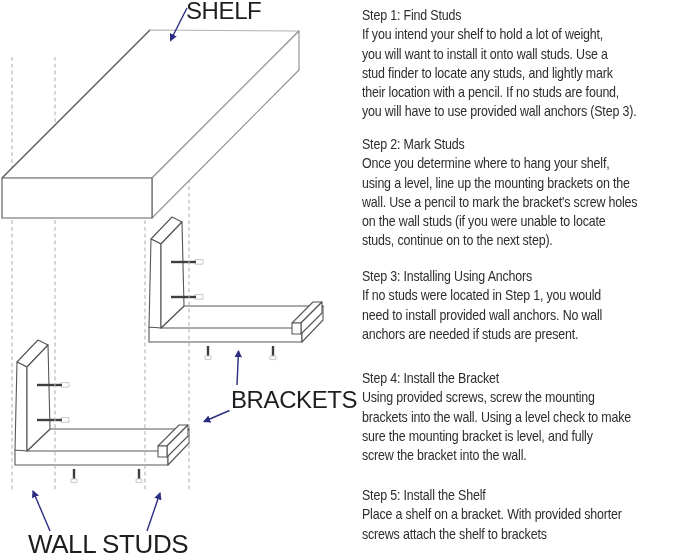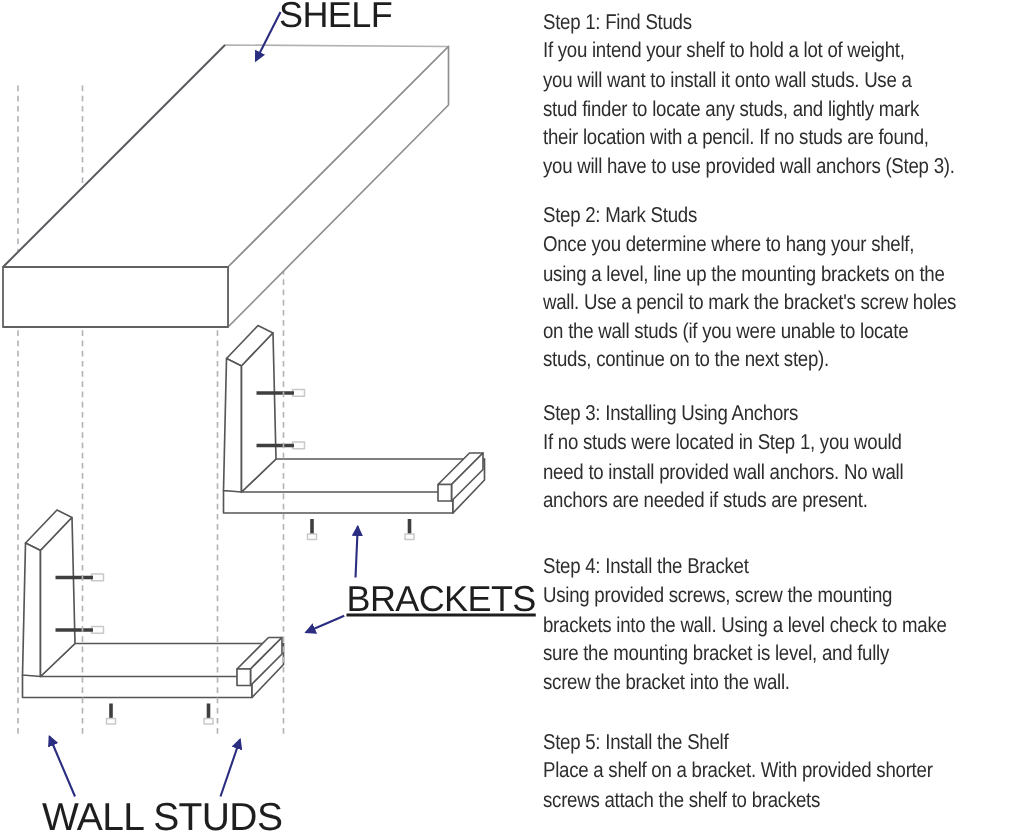--- a/index.html
+++ b/index.html
@@ -12,21 +12,21 @@
   }
   .diagram-svg{position:absolute;left:0;top:0;}
   .diag-label{
     position:absolute;
     color:#1e1e1e;
     font-family:"Liberation Sans", sans-serif;
     white-space:nowrap;
     letter-spacing:-0.4px;
   }
   .label-shelf{left:186px;top:-3px;font-size:24px;}
-  .label-brackets{left:231px;top:386px;font-size:24px;text-decoration:underline;}
+  .label-brackets{left:231px;top:386px;font-size:24px;}
   .label-wallstuds{left:28px;top:529px;font-size:26px;}
   .steps-col{
     position:absolute;left:362px;top:0;width:380px;height:556px;
   }
   .step{
     position:absolute;left:0;width:372px;
     transform:scaleX(0.87);
     transform-origin:0 0;
     color:#2d2d2d;
     font-size:14.3px;

